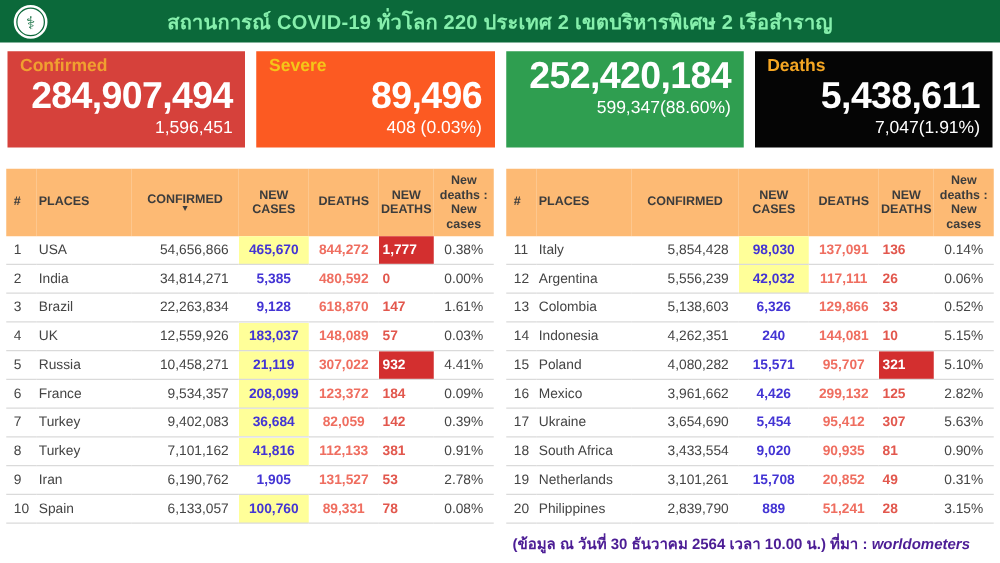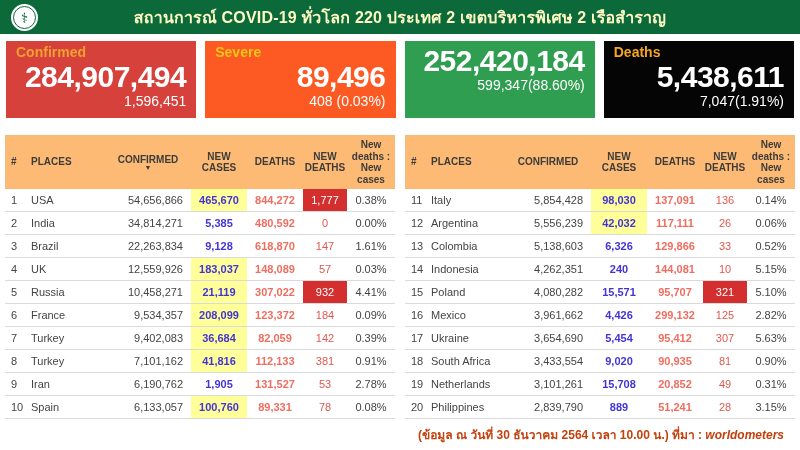--- a/index.html
+++ b/index.html
@@ -8,21 +8,21 @@
 
   
   .topbar { position:relative; height:34px; background:#0b693a;
             display:flex; align-items:center; justify-content:center; }
   .logo { position:absolute; left:9px; top:2px; width:31px; height:31px;
           background:#fff; border-radius:50%; display:flex; align-items:center;
           justify-content:center; border:2px solid #0b693a; }
   .logo-inner { width:23px; height:23px; border:1px solid #0b693a; border-radius:50%;
           display:flex; align-items:center; justify-content:center;
           color:#0b693a; font-size:14px; line-height:1; }
-  .topbar h1 { color:#fef9c3; font-size:16px; font-weight:bold; letter-spacing:.2px;text-align:right; }
+  .topbar h1 { color:#86efac; font-size:16px; font-weight:bold; letter-spacing:.2px;text-align:right; }
 
   
   .cards { display:flex; gap:9px; margin:7px 6px 0 6px; }
   .card { flex:1; height:77px; padding:3px 10px 4px 10px; color:#fff;
           display:flex; flex-direction:column; }
   .card .lbl { font-size:14px; font-weight:bold; }
   .card .val { font-size:30px; font-weight:bold; text-align:right; line-height:1.1;
                letter-spacing:-0.5px; white-space:nowrap; }
   .card .sub { font-size:14px; font-weight:normal; text-align:right; line-height:1.2; }
 
@@ -40,27 +40,27 @@
   th.h-newdeaths { width:44px; }
   .sort-ico { display:block; font-size:7px; line-height:4px; color:#3c3c3c; }
   td { font-size:11px; padding:5px 3px; border-bottom:1px solid #dadada;
        color:#444; white-space:nowrap; overflow:hidden; }
   td.rank { padding-left:6px; }
   td.place { padding-left:2px; }
   td.confirmed { text-align:right; padding-right:8px; }
   td.newcases { text-align:center; color:#4334d4; font-weight:bold; }
   td.newcases.hl { background:#ffff99; }
   td.deaths { text-align:center; color:#ef6e60; font-weight:bold; }
-  td.newdeaths { text-align:center; color:#e2574d; font-weight:normal; }
+  td.newdeaths { color:#e2574d; font-weight:bold; }
   td.newdeaths.ndhl { background:#d32f2f; color:#fff; }
   td.ratio { text-align:center; }
 
   
-  .note { position:absolute; right:16px; top:425px; font-size:12px; font-weight:bold;
-          color:#c2410c; }
+  .note { position:absolute; right:24px; top:425px; font-size:12px; font-weight:bold;
+          color:#4c1d95; }
   .note .src { font-style:italic; }
 </style>
 </head>
 <body>
 
 <div class="topbar">
   <div class="logo">
     <div class="logo-inner">⚕</div>
   </div>
   <h1>สถานการณ์ COVID-19 ทั่วโลก 220 ประเทศ 2 เขตบริหารพิเศษ 2 เรือสำราญ</h1>

